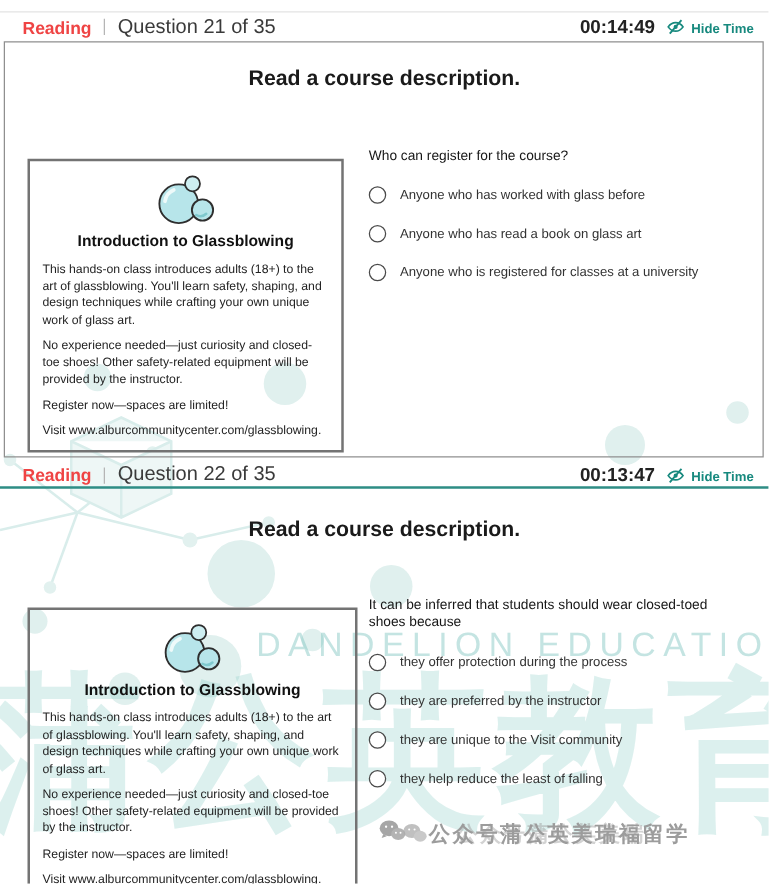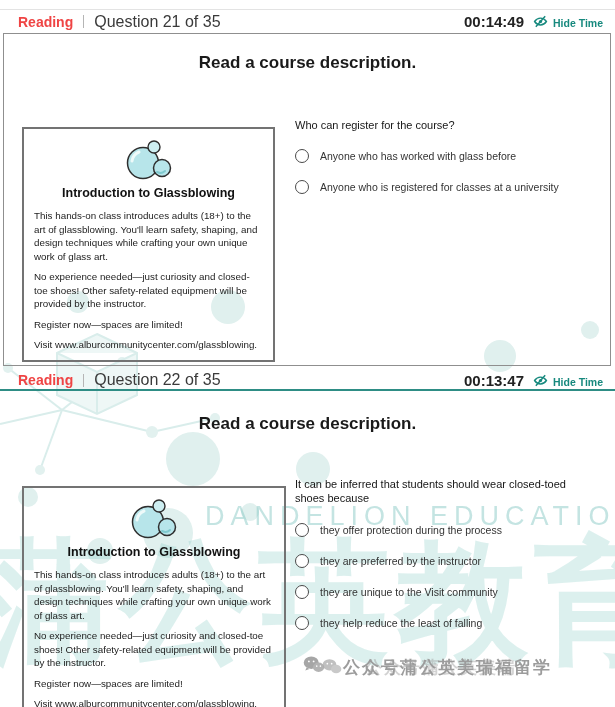--- a/index.html
+++ b/index.html
@@ -137,20 +137,24 @@
   </div>
 
   <div class="qcol" id="qcol1">
     <div class="question">Who can register for the course?</div>
     <div class="option">
       <span class="radio"></span>
       <span class="option-label">Anyone who has worked with glass before</span>
     </div>
     <div class="option">
       <span class="radio"></span>
+      <span class="option-label">Anyone who has read a book on glass art</span>
+    </div>
+    <div class="option">
+      <span class="radio"></span>
       <span class="option-label">Anyone who is registered for classes at a university</span>
     </div>
   </div>
 
   <div class="qheader" id="qh2">
     <span class="section-label">Reading</span>
     <span class="vsep"></span>
     <span class="qnum">Question 22 of 35</span>
     <span class="spacer"></span>
     <span class="timer">00:13:47</span>

